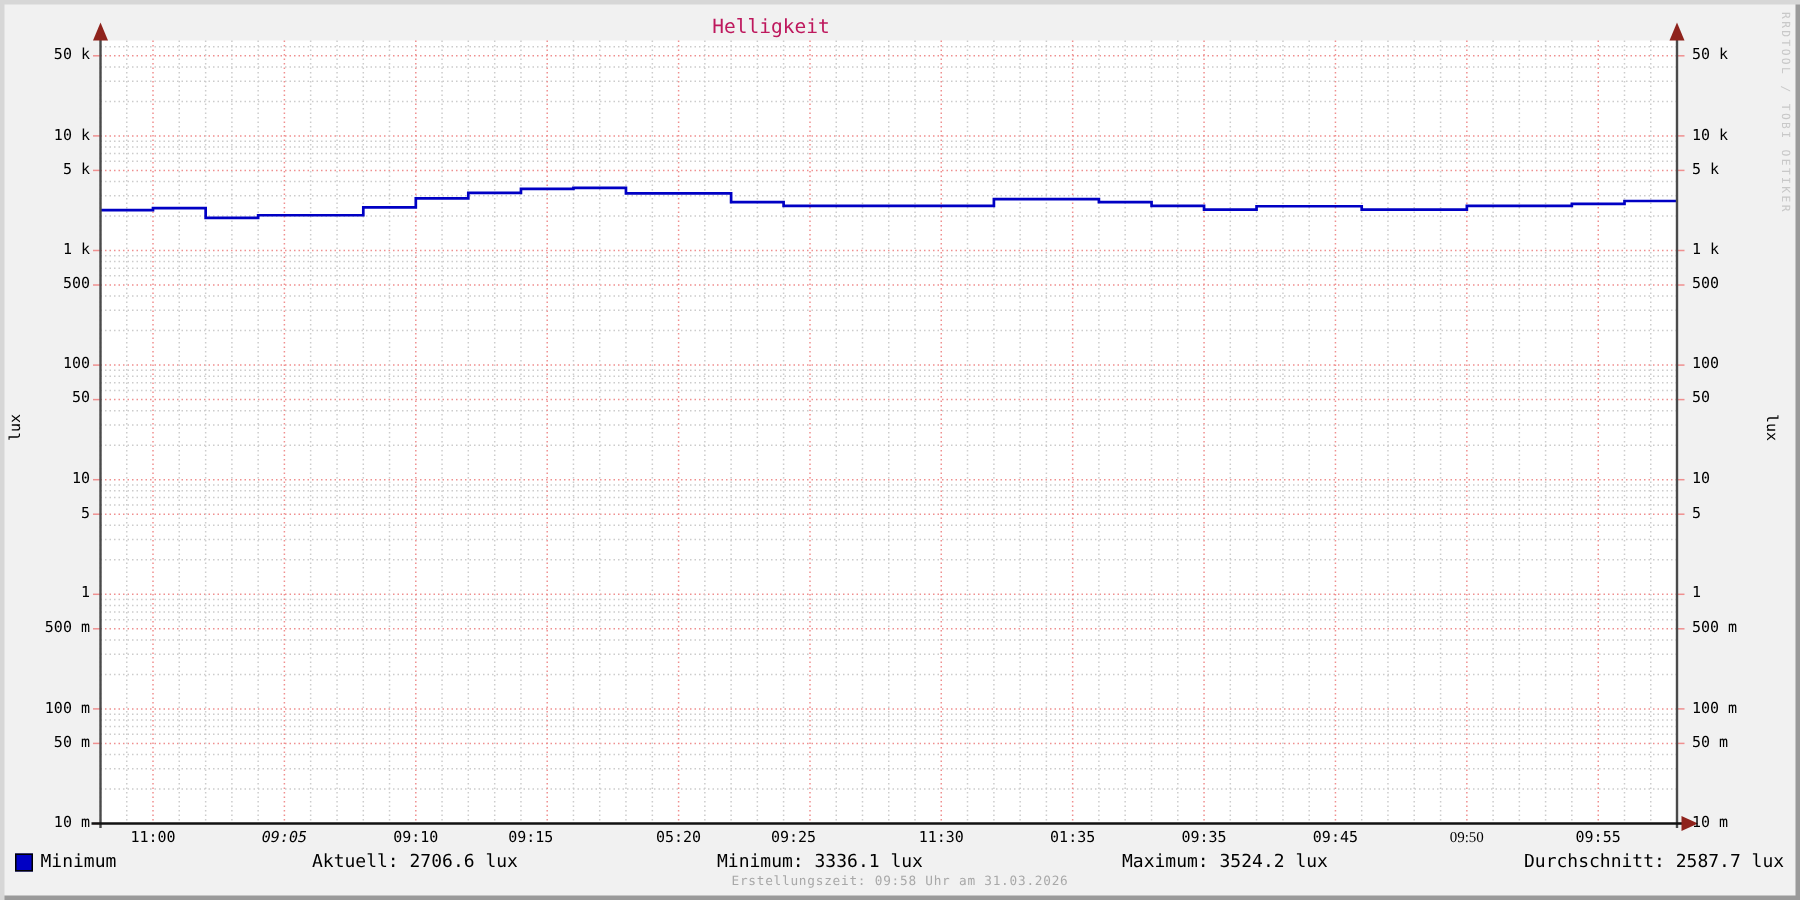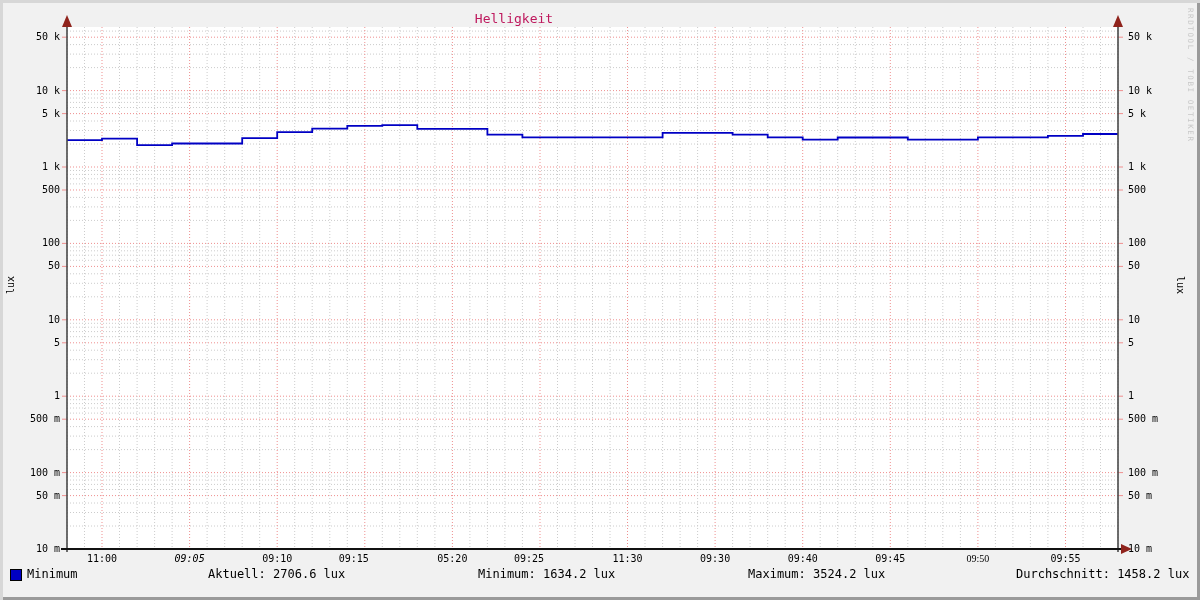--- a/index.html
+++ b/index.html
@@ -242,27 +242,28 @@
       <div class="axis-label" style="left: 1128px; top: 489.599px; width: 60px; text-align: left;">50 m</div>
       <div class="axis-label" style="left: 4px; top: 543px; width: 56px; text-align: right;">10 m</div>
       <div class="axis-label" style="left: 1128px; top: 543px; width: 60px; text-align: left;">10 m</div>
       <div class="axis-label" style="left: 76.0333px; top: 553px; width: 52px; text-align: center;">11:00</div>
       <div class="axis-label" style="left: 163.617px; top: 553px; width: 52px; text-align: center; font-style: italic;">09:05</div>
       <div class="axis-label" style="left: 251.2px; top: 553px; width: 52px; text-align: center;">09:10</div>
       <div class="axis-label" style="left: 338.783px; top: 553px; width: 52px; text-align: left;">09:15</div>
       <div class="axis-label" style="left: 426.367px; top: 553px; width: 52px; text-align: center;">05:20</div>
       <div class="axis-label" style="left: 513.95px; top: 553px; width: 52px; text-align: left;">09:25</div>
       <div class="axis-label" style="left: 601.533px; top: 553px; width: 52px; text-align: center;">11:30</div>
-      <div class="axis-label" style="left: 689.117px; top: 553px; width: 52px; text-align: center;">09:30</div>
-      <div class="axis-label" style="left: 776.7px; top: 553px; width: 52px; text-align: center;">09:40</div>
+      <div class="axis-label" style="left: 689.117px; top: 553px; width: 52px; text-align: center;">01:35</div>
+      <div class="axis-label" style="left: 776.7px; top: 553px; width: 52px; text-align: center;">09:35</div>
       <div class="axis-label" style="left: 864.283px; top: 553px; width: 52px; text-align: center;">09:45</div>
       <div class="axis-label" style="left: 951.867px; top: 553px; width: 52px; text-align: center; font-family: Liberation Serif, serif;">09:50</div>
       <div class="axis-label" style="left: 1039.45px; top: 553px; width: 52px; text-align: center;">09:55</div>
     </div>
 
   <div class="swatch" id="swatch" style="background: rgb(0, 0, 196);"></div>
   <div class="legend-item" style="left:27px;">Minimum</div>
   <div class="legend-item" style="left:208px;text-align:center;">Aktuell: 2706.6 lux</div>
-  <div class="legend-item" style="left:478px;">Minimum: 1634.2 lux</div>
+  <div class="legend-item" style="left:478px;">Minimum: 3336.1 lux</div>
   <div class="legend-item" style="left:748px;">Maximum: 3524.2 lux</div>
-  <div class="legend-item" style="left:1016px;">Durchschnitt: 1458.2 lux</div>
-
+  <div class="legend-item" style="left:1016px;">Durchschnitt: 2587.7 lux</div>
+
+  <div class="footer">Erstellungszeit: 09:58 Uhr am 31.03.2026</div>
 </div>
 
 </body></html>

